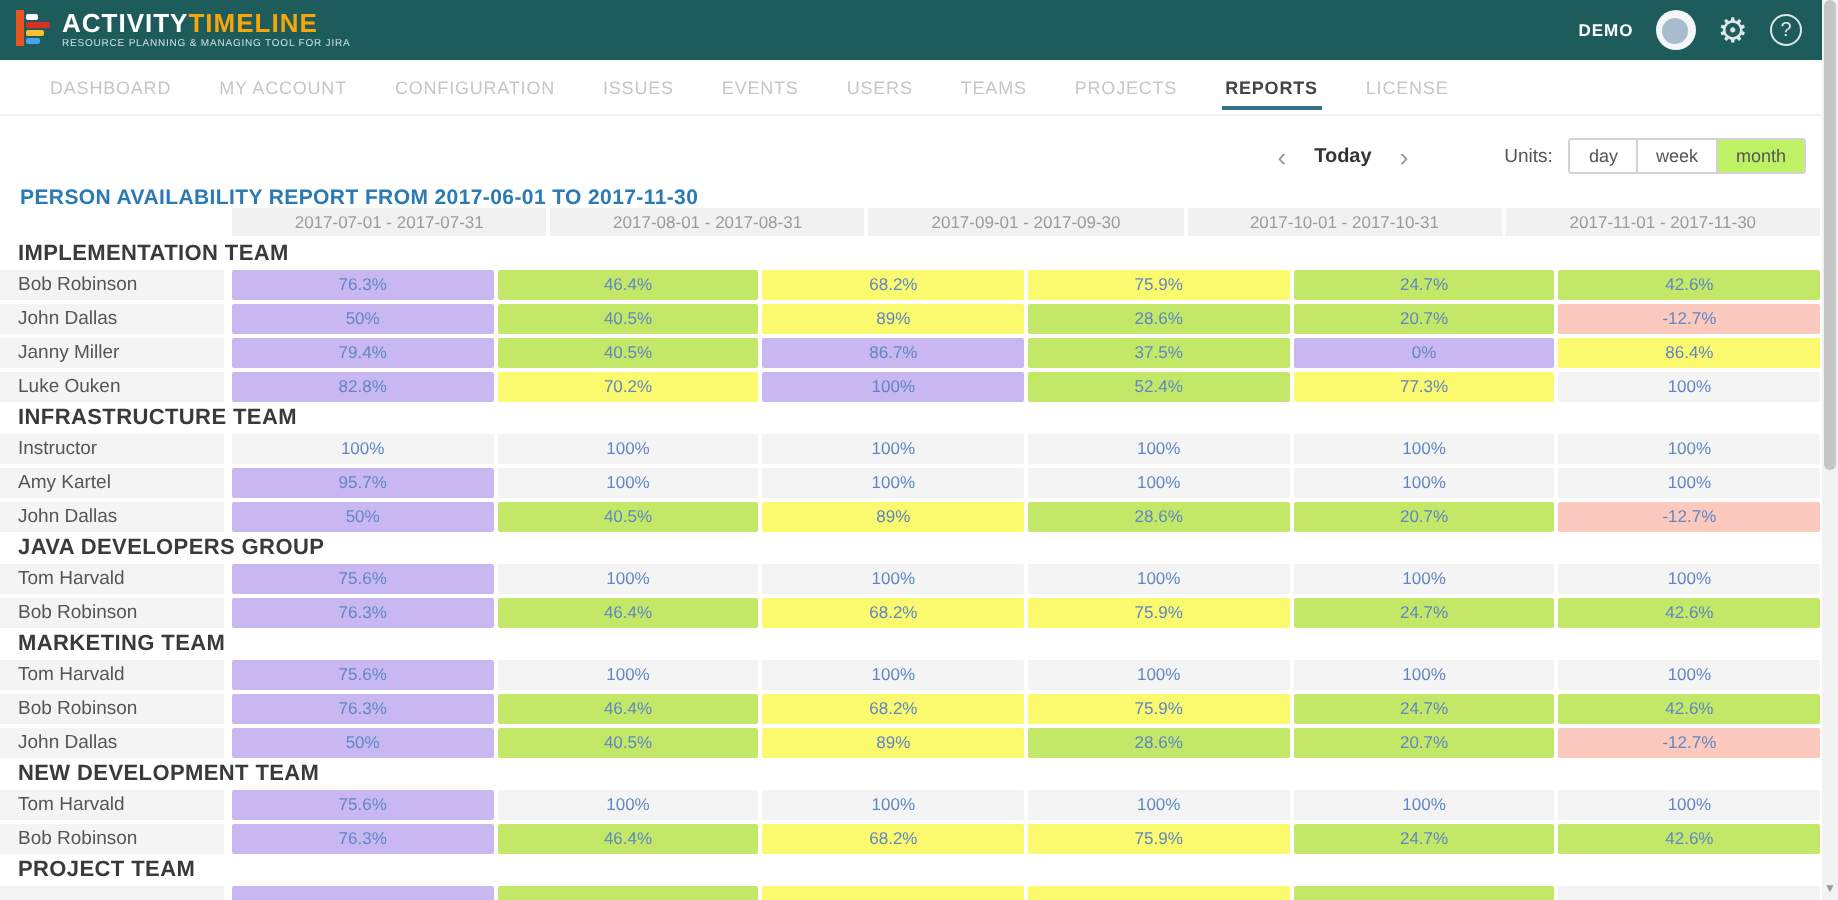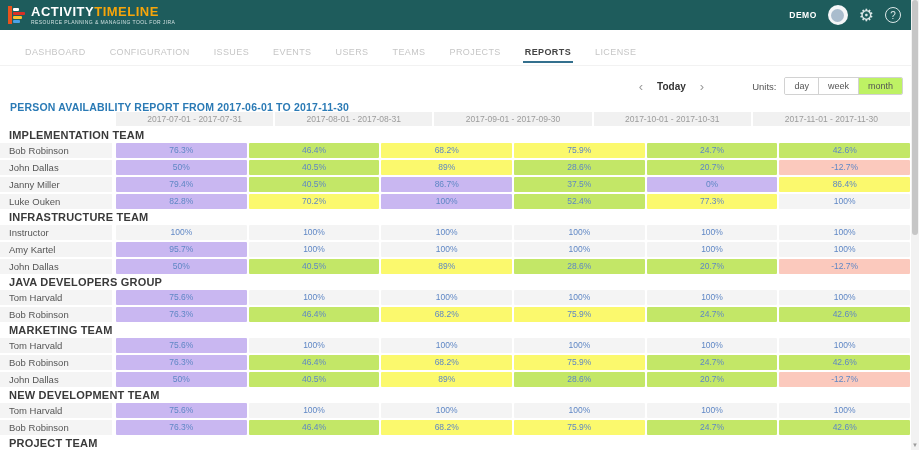--- a/index.html
+++ b/index.html
@@ -3,21 +3,21 @@
 <meta charset="utf-8">
 <style>
   * { margin:0; padding:0; box-sizing:border-box; }
   html,body { width:919px; height:450px; overflow:hidden; background:#fff;
               font-family:"Liberation Sans", sans-serif; }
   .page { position:relative; width:919px; height:450px; overflow:hidden; }
 
   
   .topbar { height:30px; background:var(--header_bg); display:flex; align-items:center;
             justify-content:space-between; padding:0 18px 0 8px; }
-  .logo { display:flex; align-items:center; gap:5px; cursor:pointer; }
+  .logo { display:flex; align-items:flex-start; gap:5px; cursor:pointer; }
   .logo-icon { width:18px; height:18px; display:flex; flex-direction:column; justify-content:center; gap:1px;
                border-left:4px solid var(--logo_orange); padding-left:1px; }
   .logo-icon .bar { height:3px; border-radius:1px; }
   .bar-w { width:6px;  background:#ffffff; }
   .bar-r { width:12px; background:var(--logo_red); }
   .bar-y { width:9px;  background:var(--logo_yellow); }
   .bar-b { width:7px;  background:var(--logo_blue); }
   .logo-title { font-size:13px; font-weight:bold; letter-spacing:0.5px; line-height:13px; }
   .logo-title .white { color:#ffffff; }
   .logo-title .orange { color:var(--brand_orange); }
@@ -26,21 +26,21 @@
   .demo { color:#ffffff; font-size:8.5px; font-weight:bold; letter-spacing:0.5px; }
   .avatar { width:20px; height:20px; border-radius:50%; background:#f4f6f8; display:inline-flex;
             align-items:center; justify-content:center; cursor:pointer; }
   .avatar .inner { width:13px; height:13px; border-radius:50%; background:#a9bccd; }
   .gear { color:#dce8e8; font-size:17px; line-height:17px; cursor:pointer; }
   .help { width:16px; height:16px; border:1.4px solid #dce8e8; border-radius:50%; color:#dce8e8;
           font-size:10px; display:inline-flex; align-items:center; justify-content:center; cursor:pointer; }
 
   
   .navbar { height:28px; background:#fff; display:flex; align-items:stretch; padding-left:13px;
-            border-bottom:1px solid #f2f2f2;margin-top:8px; }
+            border-bottom:1px solid #f2f2f2; }
   .nav-item { font-size:9px; letter-spacing:0.4px; color:#c6c6c6; display:flex; align-items:center;
               padding:0 12px; cursor:pointer; position:relative; }
   .nav-item.active { color:#444; font-weight:bold; }
   .nav-item.active::after { content:""; position:absolute; left:10px; right:10px; bottom:2px;
                             height:2px; background:var(--nav_active); }
 
   
   .toolbar { height:40px; display:flex; align-items:center; justify-content:space-between;
              padding:0 16px 0 10px; }
   .report-title { color:var(--title_blue); font-size:10.5px; font-weight:bold; letter-spacing:0.2px;margin-top:42px; }
@@ -103,20 +103,21 @@
       <span class="avatar">
           <span class="inner"></span>
         </span>
       <span class="gear">⚙</span>
       <span class="help">?</span>
     </div>
   </div>
 
   <div class="navbar">
       <div class="nav-item">DASHBOARD</div>
+      <div class="nav-item">MY ACCOUNT</div>
       <div class="nav-item">CONFIGURATION</div>
       <div class="nav-item">ISSUES</div>
       <div class="nav-item">EVENTS</div>
       <div class="nav-item">USERS</div>
       <div class="nav-item">TEAMS</div>
       <div class="nav-item">PROJECTS</div>
       <div class="nav-item active">REPORTS</div>
       <div class="nav-item">LICENSE</div>
     </div>
 

